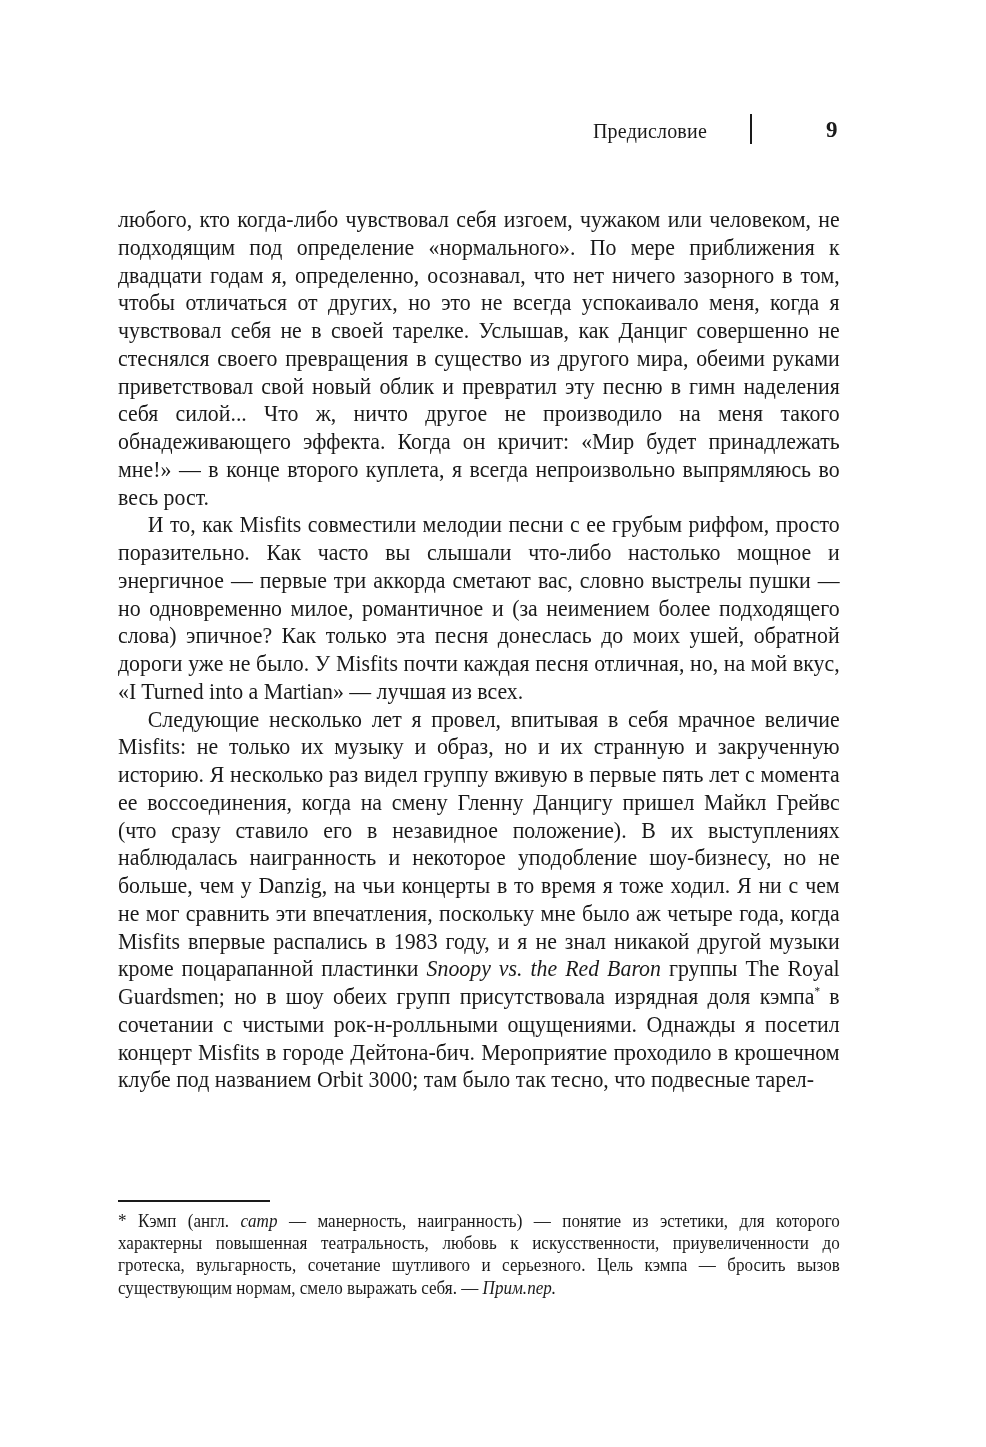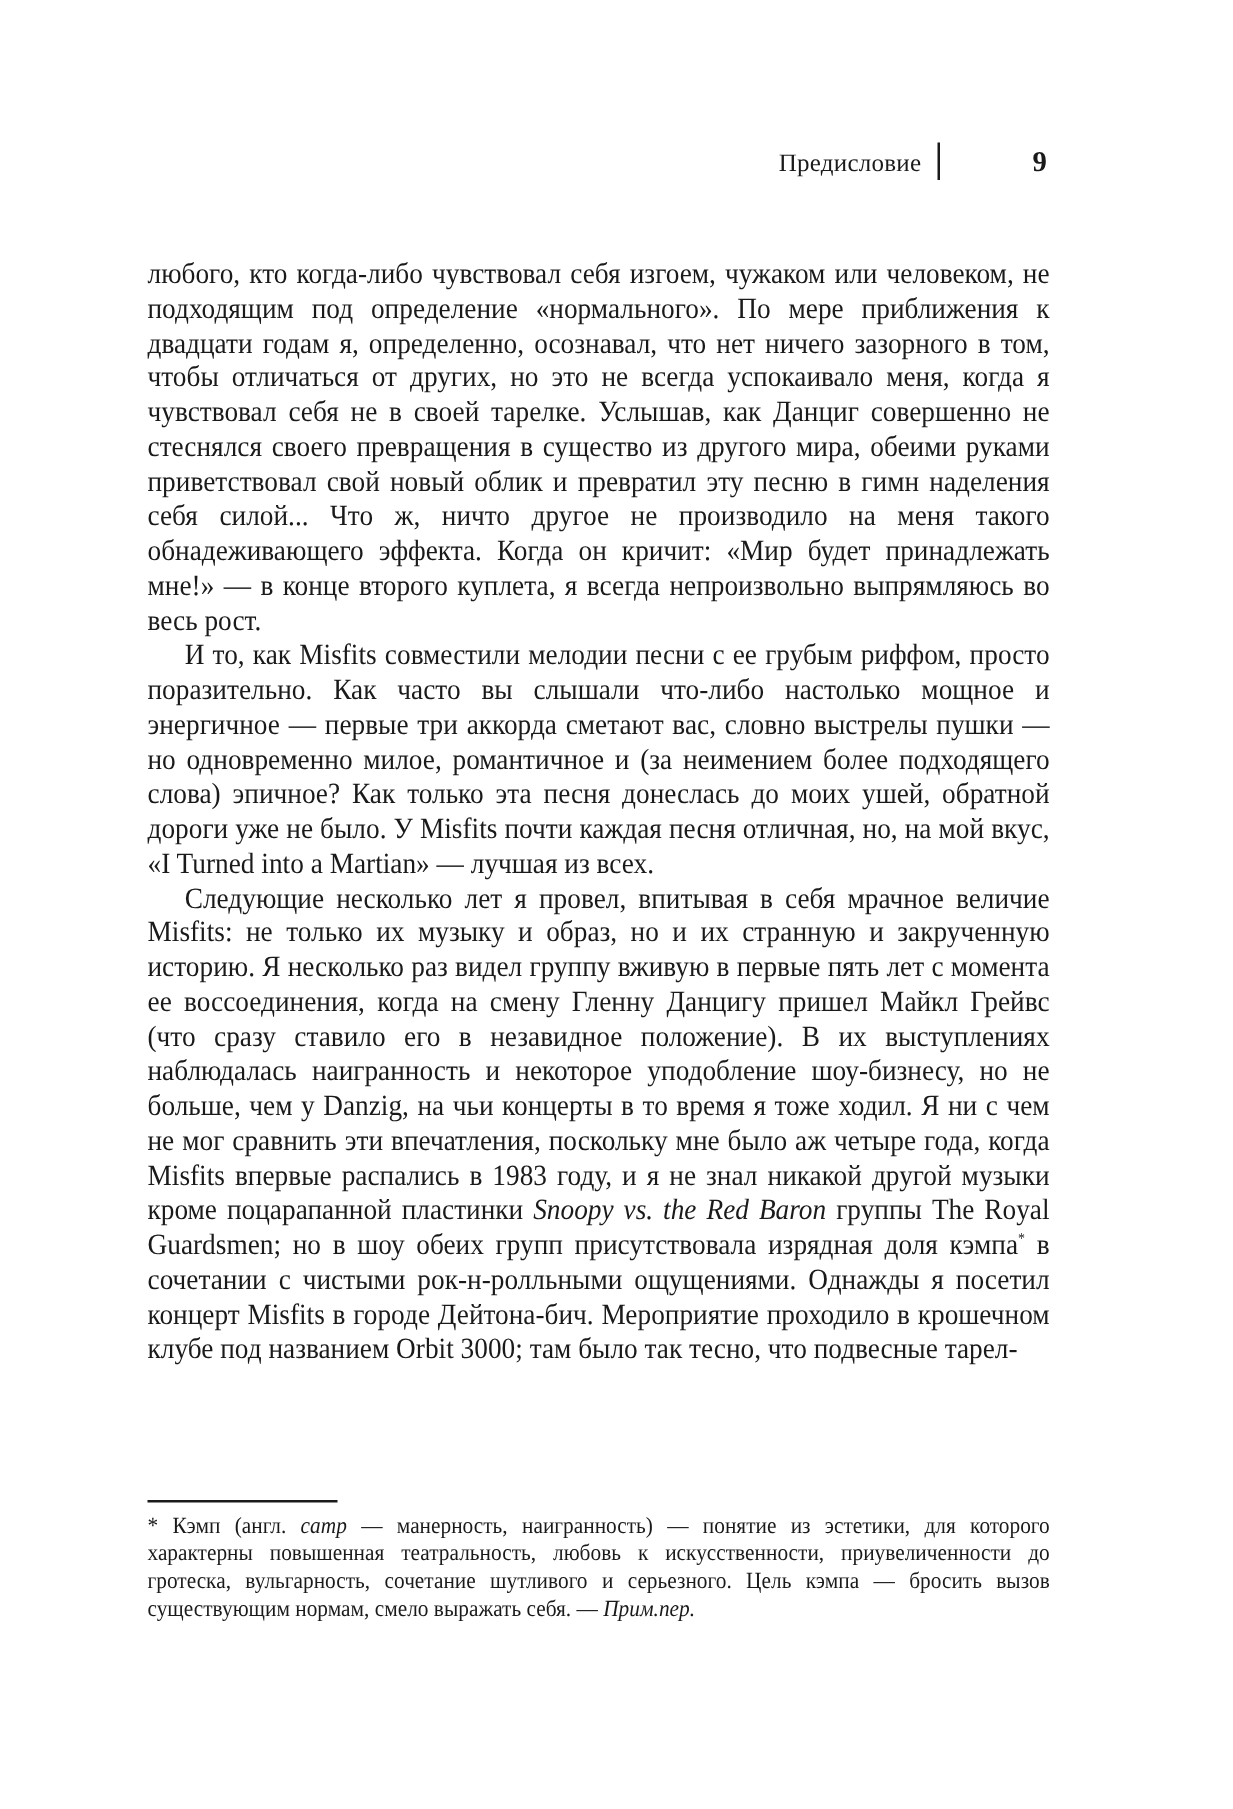--- a/index.html
+++ b/index.html
@@ -1,19 +1,19 @@
 <!DOCTYPE html>
 <html><head>
 <meta charset="utf-8">
 <style>
   html, body { margin:0; padding:0; background:#ffffff; }
   body { width:986px; height:1447px; position:relative; overflow:hidden; color:#1a1a1a;
          font-family:"Liberation Serif","DejaVu Serif",serif; }
   .header { position:absolute; top:114px; left:0; width:986px; height:34px; }
-  .running-title { position:absolute; right:249px; top:6px; font-size:20px; letter-spacing:0.2px; }
+  .running-title { position:absolute; right:279px; top:6px; font-size:20px; letter-spacing:0.2px; }
   .header-rule { position:absolute; left:750px; top:0; width:2px; height:30px; background:#1a1a1a; }
   .page-number { position:absolute; left:826px; top:3px; font-size:23px; font-weight:bold; }
   .body-text { position:absolute; left:118px; top:206px; width:722px; font-size:23.5px;
                line-height:27.75px; text-align:justify; transform:scaleX(0.93); transform-origin:left top; width:776px; }
   .body-text p { margin:0; text-indent:0; }
   .body-text p.indent { text-indent:32px; }
   .body-text p.cont { text-indent:0; }
   .sup { font-size:12px; vertical-align:super; line-height:0; }
   .fn-rule { position:absolute; left:118px; top:1200px; width:152px; height:2px; background:#1a1a1a; }
   .footnote { position:absolute; left:118px; top:1210px; width:782px; font-size:18.5px; line-height:22.2px;

